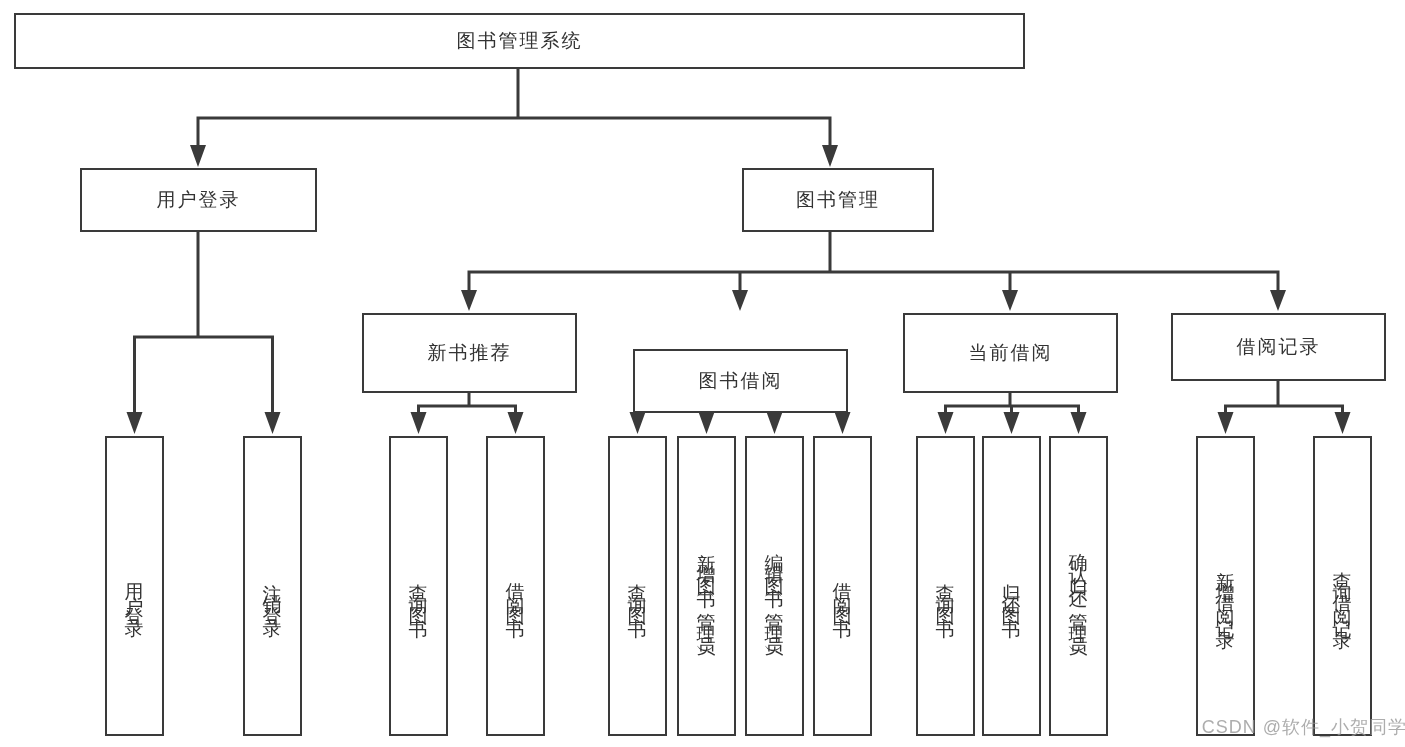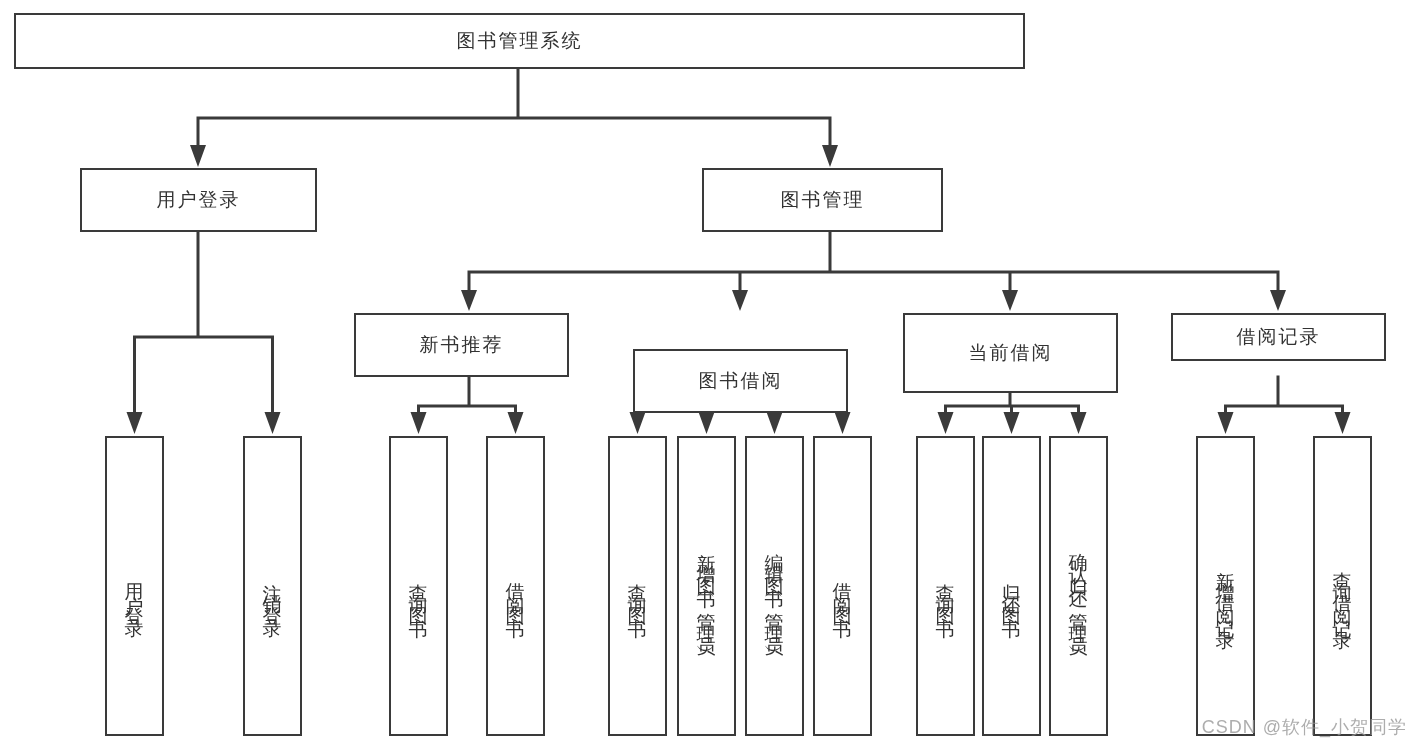--- a/index.html
+++ b/index.html
@@ -98,34 +98,34 @@
     </g>
   </svg>
 
   <div class="hnode" style="left:14px;top:13px;width:1011px;height:56px;">
     <span>图书管理系统</span>
   </div>
 
   <div class="hnode" style="left:80px;top:168px;width:237px;height:64px;">
     <span>用户登录</span>
   </div>
-  <div class="hnode" style="left:702px;top:168px;width:241px;height:64px;align-items:center;">
+  <div class="hnode" style="left:742px;top:168px;width:192px;height:64px;align-items:center;">
     <span>图书管理</span>
   </div>
 
-  <div class="hnode" style="left:354px;top:313px;width:215px;height:64px;">
+  <div class="hnode" style="left:362px;top:313px;width:215px;height:80px;">
     <span>新书推荐</span>
   </div>
   <div class="hnode" style="left:633px;top:313px;width:215px;height:64px;margin-top:36px;">
     <span>图书借阅</span>
   </div>
   <div class="hnode" style="left:903px;top:313px;width:215px;height:80px;">
     <span>当前借阅</span>
   </div>
-  <div class="hnode" style="left:1171px;top:313px;width:215px;height:48px;">
+  <div class="hnode" style="left:1171px;top:313px;width:215px;height:68px;">
     <span>借阅记录</span>
   </div>
 
   <div class="vnode" style="left:105px;">
     <span>用户登录</span>
   </div>
   <div class="vnode" style="left:243px;">
     <span>注销登录</span>
   </div>
 

